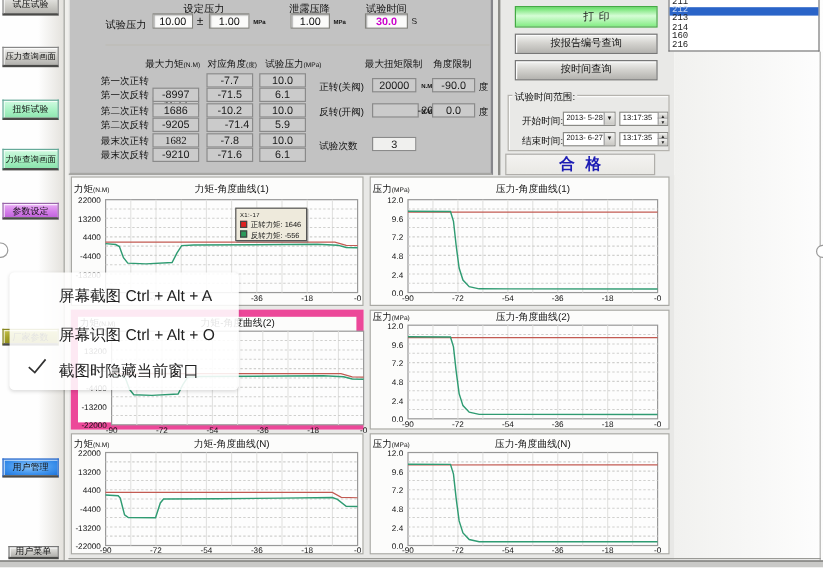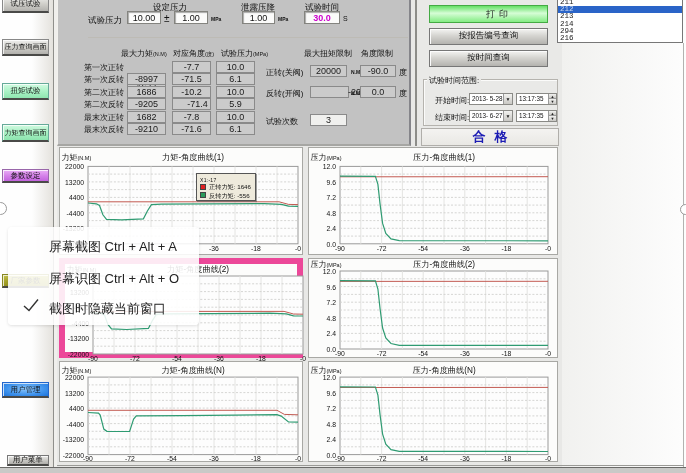--- a/index.html
+++ b/index.html
@@ -60,21 +60,21 @@
 <div class="cell" style="left:216px;top:73.0px;width:39px;">6.1</div>
 <div class="lbl" style="left:84px;top:86.6px;font-size:8px;">第二次正转</div>
 <div class="cell" style="left:127px;top:85.6px;width:39px;">1686</div>
 <div class="cell" style="left:172px;top:85.6px;width:39px;">-10.2</div>
 <div class="cell" style="left:216px;top:85.6px;width:39px;">10.0</div>
 <div class="lbl" style="left:84px;top:99.2px;font-size:8px;">第二次反转</div>
 <div class="cell" style="left:127px;top:98.2px;width:39px;">-9205</div>
 <div class="cell" style="left:172px;top:98.2px;width:39px;padding-left:12px;">-71.4</div>
 <div class="cell" style="left:216px;top:98.2px;width:39px;">5.9</div>
 <div class="lbl" style="left:84px;top:111.7px;font-size:8px;">最末次正转</div>
-<div class="cell" style="left:127px;top:110.7px;width:39px;">1682</div>
+<div class="cell" style="left:127px;top:110.7px;width:39px;font-family:Liberation Serif, serif;">1682</div>
 <div class="cell" style="left:172px;top:110.7px;width:39px;">-7.8</div>
 <div class="cell" style="left:216px;top:110.7px;width:39px;">10.0</div>
 <div class="lbl" style="left:84px;top:124.2px;font-size:8px;">最末次反转</div>
 <div class="cell" style="left:127px;top:123.2px;width:39px;">-9210</div>
 <div class="cell" style="left:172px;top:123.2px;width:39px;">-71.6</div>
 <div class="cell" style="left:216px;top:123.2px;width:39px;">6.1</div>
 <div class="lbl" style="left:266px;top:67px;font-size:8px;">正转(关阀)</div>
 <div class="cell" style="left:310px;top:65px;width:37px;">20000</div>
 <div class="lbl" style="left:351px;top:69px;font-size:5px;font-weight:bold;">N.M</div>
 <div class="cell" style="left:360px;top:65px;width:36px;">-90.0</div>
@@ -90,27 +90,27 @@
 <div class="btn3d" style="left:429px;top:27.5px;width:119px;height:17.5px;display:flex;align-items:center;justify-content:center;font-size:8.5px;">按报告编号查询</div>
 <div class="btn3d" style="left:429px;top:49.5px;width:119px;height:17px;display:flex;align-items:center;justify-content:center;font-size:8.5px;">按时间查询</div>
 <div class="abs" style="left:423px;top:79px;width:135px;height:47px;border:1px solid #b5b3ae;box-shadow:inset 1px 1px 0 #fbfbfa;"></div>
 <div class="lbl" style="left:427px;top:75px;background:#e9e9e7;padding:0 2px;font-size:8px;">试验时间范围:</div>
 <div class="lbl" style="left:435px;top:95px;font-size:8px;">开始时间:</div>
 <div class="abs" style="left:469px;top:93px;width:44px;height:12px;background:#fff;border:1px solid #8a8a86;font-size:6.3px;line-height:10px;padding-left:2px;color:#111;">2013- 5-28<span style="position:absolute;right:0;top:0;width:9px;height:10px;background:linear-gradient(#f2f2f0,#c9c8c4);border-left:1px solid #999;font-size:5px;text-align:center;line-height:10px;color:#222;">▼</span></div>
 <div class="abs" style="left:516px;top:93px;width:41px;height:12px;background:#fff;border:1px solid #8a8a86;font-size:6.3px;line-height:10px;padding-left:2px;color:#111;">13:17:35<span style="position:absolute;right:0;top:0;width:8px;height:5px;background:linear-gradient(#f2f2f0,#c9c8c4);border-left:1px solid #999;border-bottom:1px solid #999;font-size:4px;text-align:center;line-height:5px;color:#222;">▲</span><span style="position:absolute;right:0;bottom:0;width:8px;height:5px;background:linear-gradient(#f2f2f0,#c9c8c4);border-left:1px solid #999;font-size:4px;text-align:center;line-height:5px;color:#222;">▼</span></div>
 <div class="lbl" style="left:435px;top:112px;font-size:8px;">结束时间:</div>
 <div class="abs" style="left:469px;top:110px;width:44px;height:12px;background:#fff;border:1px solid #8a8a86;font-size:6.3px;line-height:10px;padding-left:2px;color:#111;">2013- 6-27<span style="position:absolute;right:0;top:0;width:9px;height:10px;background:linear-gradient(#f2f2f0,#c9c8c4);border-left:1px solid #999;font-size:5px;text-align:center;line-height:10px;color:#222;">▼</span></div>
 <div class="abs" style="left:516px;top:110px;width:41px;height:12px;background:#fff;border:1px solid #8a8a86;font-size:6.3px;line-height:10px;padding-left:2px;color:#111;">13:17:35<span style="position:absolute;right:0;top:0;width:8px;height:5px;background:linear-gradient(#f2f2f0,#c9c8c4);border-left:1px solid #999;border-bottom:1px solid #999;font-size:4px;text-align:center;line-height:5px;color:#222;">▲</span><span style="position:absolute;right:0;bottom:0;width:8px;height:5px;background:linear-gradient(#f2f2f0,#c9c8c4);border-left:1px solid #999;font-size:4px;text-align:center;line-height:5px;color:#222;">▼</span></div>
-<div class="abs" style="left:421px;top:128px;width:138px;height:18px;background:linear-gradient(#f4f3f1,#e9e8e4);border:1px solid #b0aeaa;display:flex;align-items:center;justify-content:center;font-size:13px;font-weight:bold;color:#1c1cb4;letter-spacing:9px;text-indent:9px;">合格</div>
+<div class="abs" style="left:421px;top:128px;width:125px;height:18px;background:linear-gradient(#f4f3f1,#e9e8e4);border:1px solid #b0aeaa;display:flex;align-items:center;justify-content:center;font-size:13px;font-weight:bold;color:#1c1cb4;letter-spacing:9px;text-indent:9px;">合格</div>
 <div class="abs" style="left:557px;top:0;width:126px;height:43px;background:#fff;border:1px solid #777;border-top:none;font-size:7.5px;color:#222;font-family:'Liberation Mono',monospace;"></div>
 <div class="abs" style="left:558px;top:-1.2px;width:124px;height:7.3px;font-size:7.5px;line-height:7.3px;padding-left:2px;color:#222;font-family:'Liberation Mono',monospace;">211</div>
 <div class="abs" style="left:558px;top:6.1px;width:124px;height:7.3px;font-size:7.5px;line-height:7.3px;padding-left:2px;color:#222;font-family:'Liberation Mono',monospace;background:#2a64c8;color:#c8d8f0;">212</div>
 <div class="abs" style="left:558px;top:13.4px;width:124px;height:7.3px;font-size:7.5px;line-height:7.3px;padding-left:2px;color:#222;font-family:'Liberation Mono',monospace;">213</div>
 <div class="abs" style="left:558px;top:20.7px;width:124px;height:7.3px;font-size:7.5px;line-height:7.3px;padding-left:2px;color:#222;font-family:'Liberation Mono',monospace;">214</div>
-<div class="abs" style="left:558px;top:28.0px;width:124px;height:7.3px;font-size:7.5px;line-height:7.3px;padding-left:2px;color:#222;font-family:'Liberation Mono',monospace;">294</div>
+<div class="abs" style="left:558px;top:28.0px;width:124px;height:7.3px;font-size:7.5px;line-height:7.3px;padding-left:2px;color:#222;font-family:'Liberation Mono',monospace;">160</div>
 <div class="abs" style="left:558px;top:35.3px;width:124px;height:7.3px;font-size:7.5px;line-height:7.3px;padding-left:2px;color:#222;font-family:'Liberation Mono',monospace;">216</div>
 <div class="abs" style="left:58.5px;top:147px;width:244.5px;height:108px;background:#fcfcfb;border:1px solid #a8a8a4;">
     <svg width="242.5" height="106" style="position:absolute;left:0;top:0;">
       <rect x="28" y="18.4" width="210" height="77.4" fill="#fdfdfd" stroke="#999" stroke-width="1"></rect>
       <line x1="49.0" y1="18.4" x2="49.0" y2="95.80000000000001" stroke="#e1e1df" stroke-width="0.9"></line>
       <line x1="70.0" y1="18.4" x2="70.0" y2="95.80000000000001" stroke="#e1e1df" stroke-width="0.9"></line>
       <line x1="91.0" y1="18.4" x2="91.0" y2="95.80000000000001" stroke="#e1e1df" stroke-width="0.9"></line>
       <line x1="112.0" y1="18.4" x2="112.0" y2="95.80000000000001" stroke="#e1e1df" stroke-width="0.9"></line>
       <line x1="133.0" y1="18.4" x2="133.0" y2="95.80000000000001" stroke="#e1e1df" stroke-width="0.9"></line>
       <line x1="154.0" y1="18.4" x2="154.0" y2="95.80000000000001" stroke="#e1e1df" stroke-width="0.9"></line>

